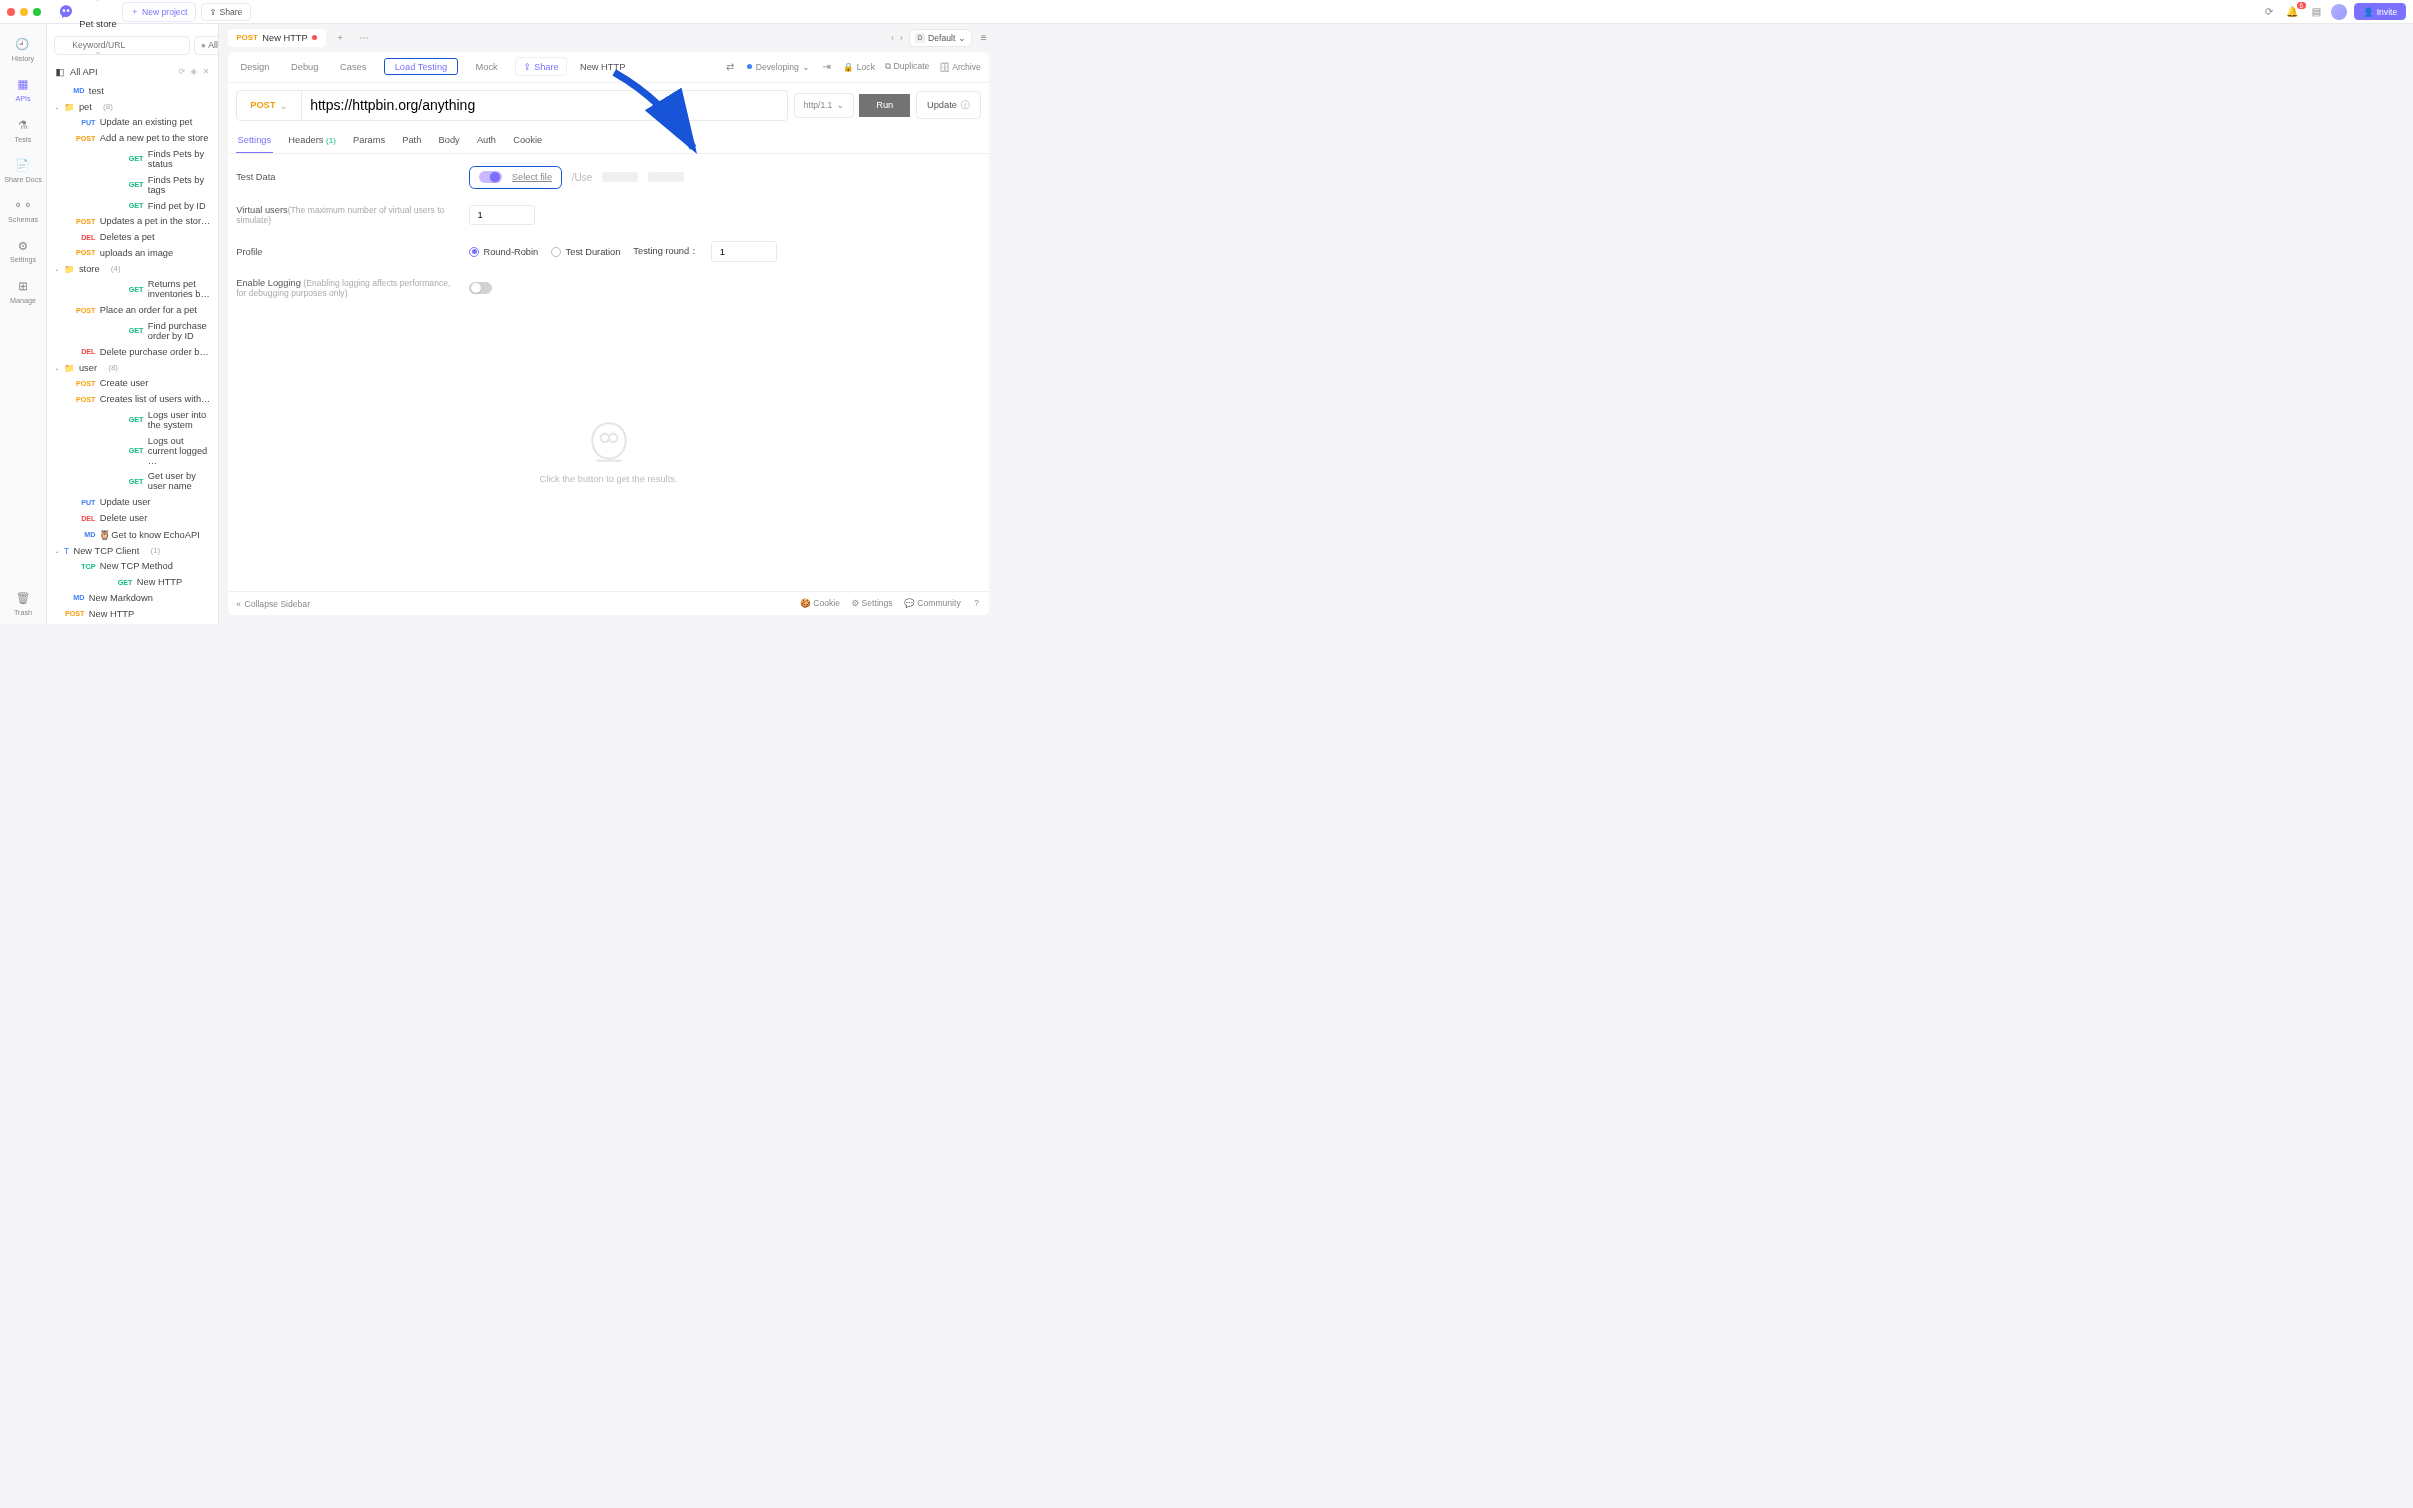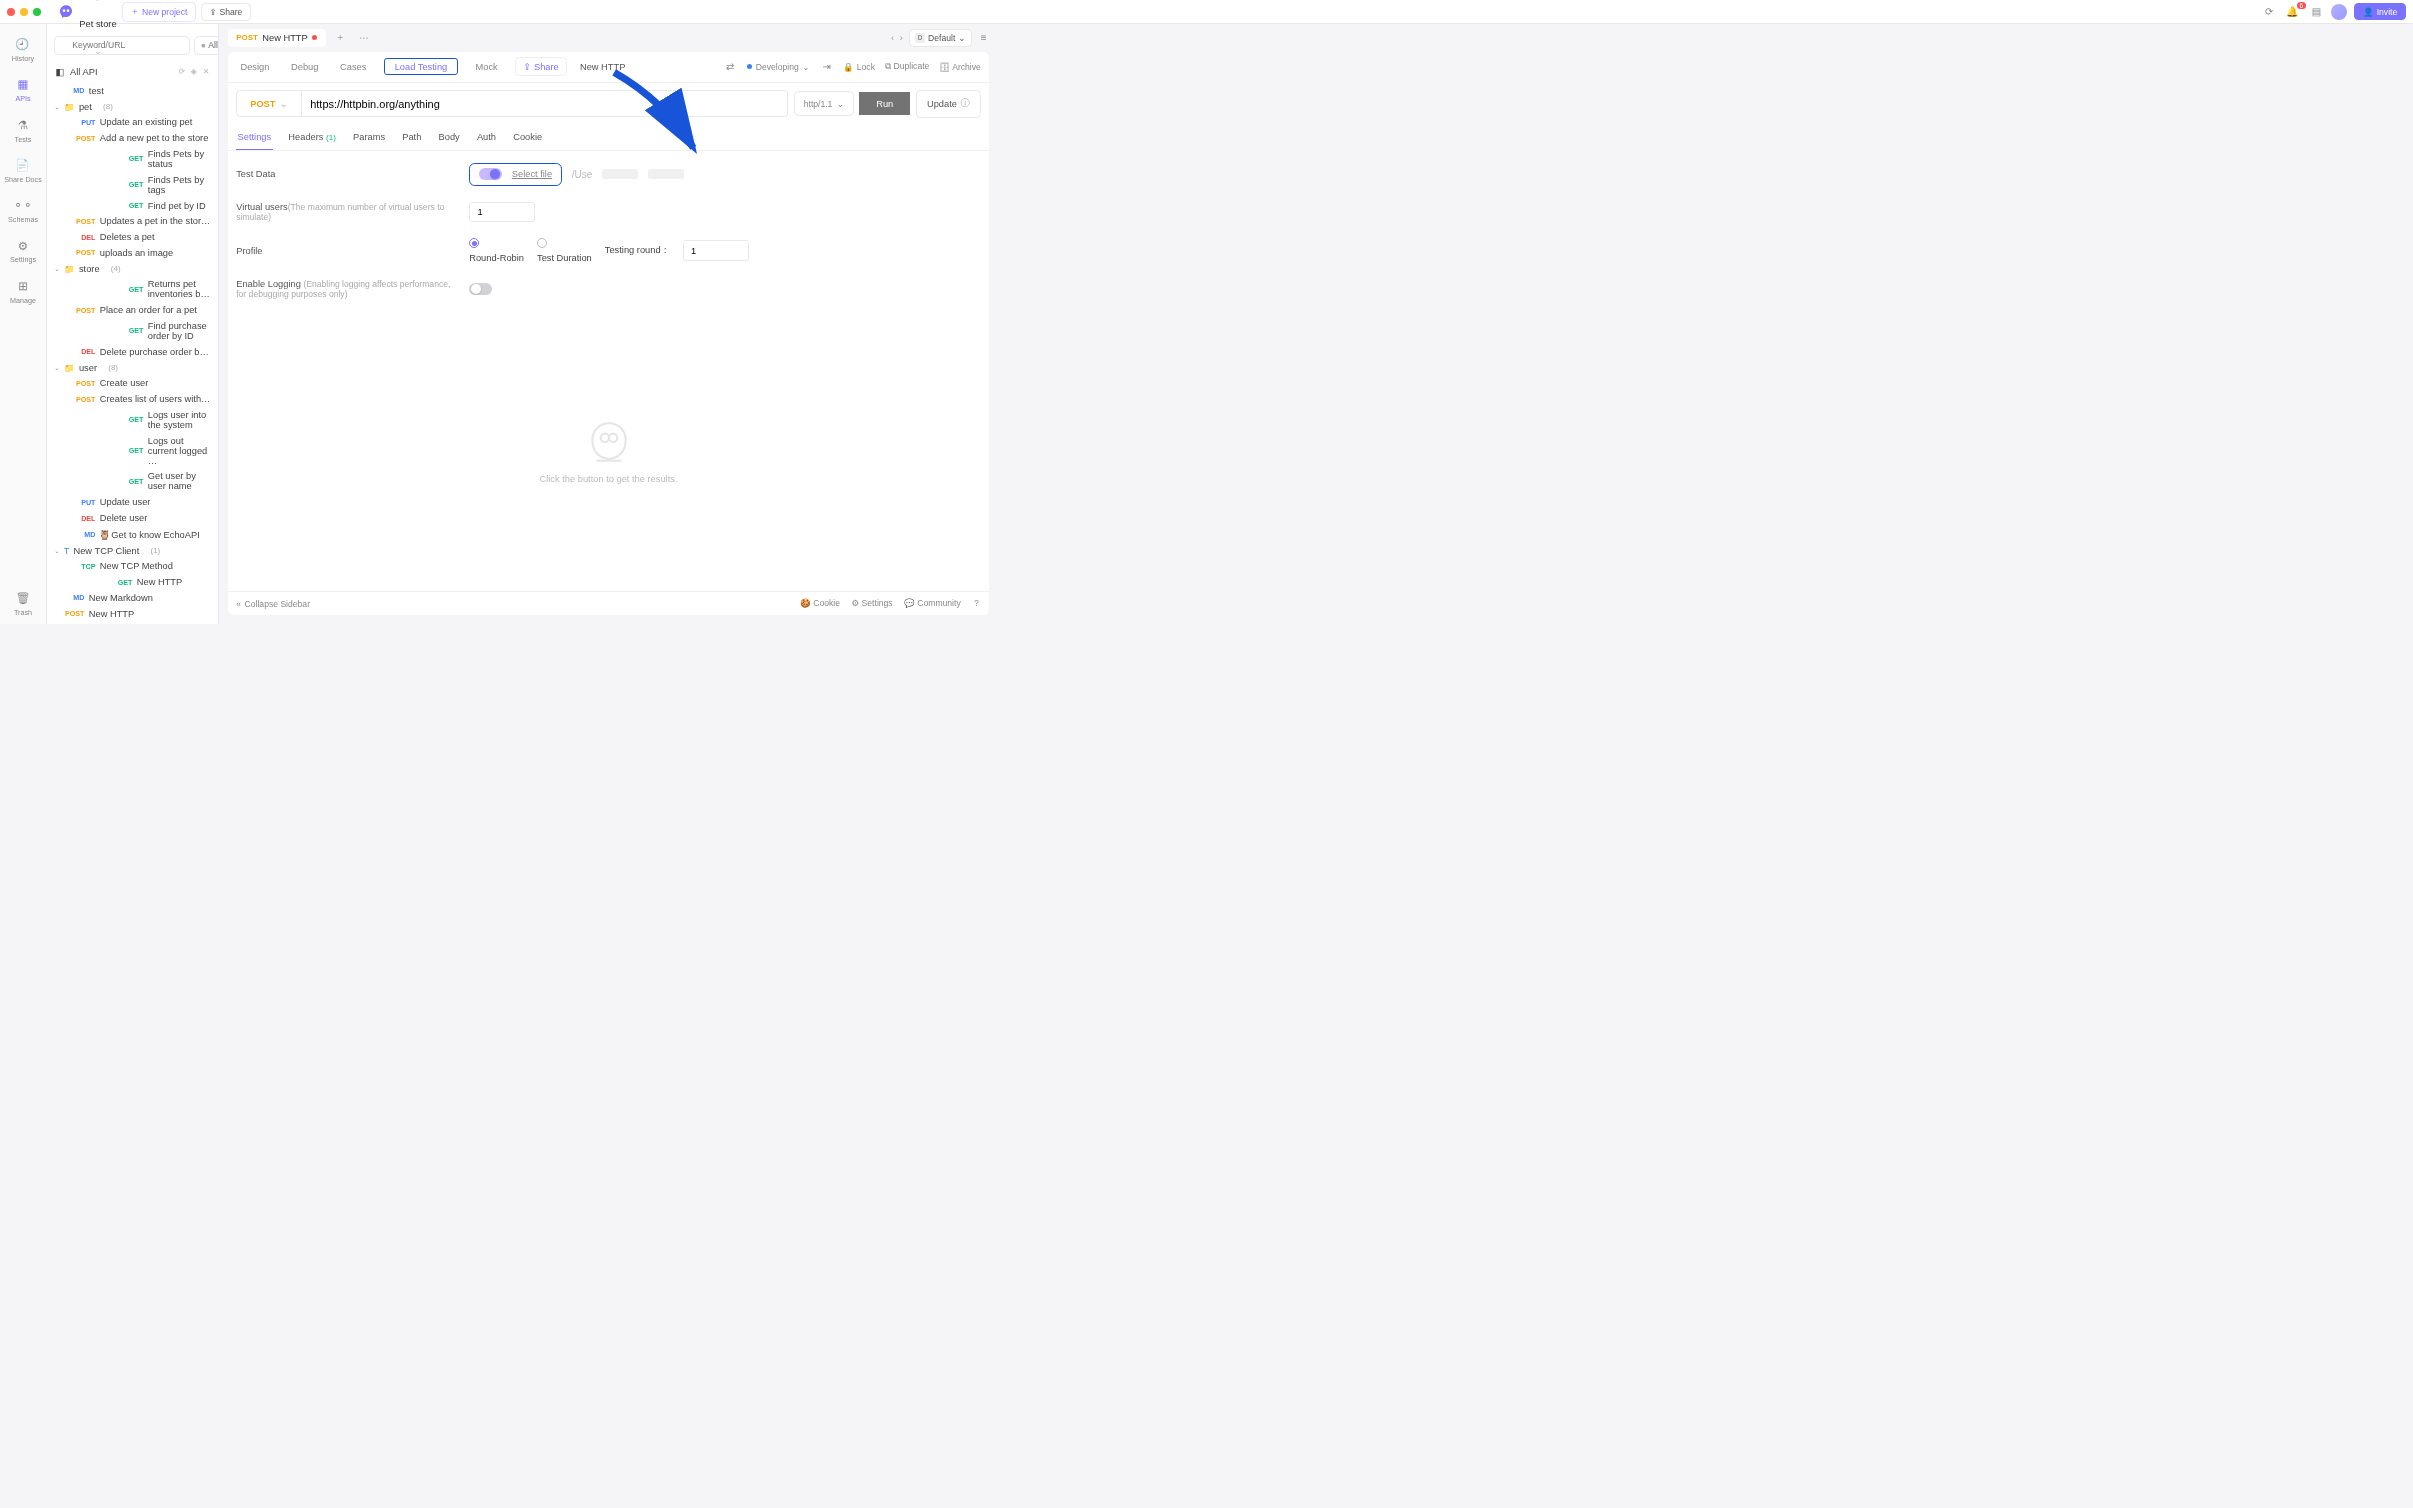--- a/index.html
+++ b/index.html
@@ -64,21 +64,21 @@
 .subtab { padding: 2.9px 4.3px; cursor: pointer; }
 .subtab.share { color: #7b71ff; display: flex; align-items: center; gap: 2.9px; border: 0.7px solid #eee; padding: 2.9px 7.2px; border-radius: 4.3px; }
 .subtab.active { color: #7b71ff; background: #fff; border: 1.8px solid #1754d8; border-radius: 2.9px; padding: 2.2px 10px; font-weight: 500; }
 .crumb-curr { color: #555; }
 .subtab-right { margin-left: auto; display: flex; align-items: center; gap: 10px; font-size: 8.6px; color: #888; }
 .status-pill { display: flex; align-items: center; gap: 3.6px; }
 .status-dot { width: 5px; height: 5px; border-radius: 50%; background: #3b82f6; }
 
 .url-row { display: flex; align-items: center; padding: 7.2px 8.6px; gap: 5.7px; }
 .method-dd { border: 0.7px solid #e8e8e8; border-radius: 4.3px 0 0 4.3px; padding: 6.5px 13px; font-weight: 700; font-size: 9.3px; color: #f59e0b; display: flex; align-items: center; gap: 4.3px; background: #fff; }
-.url-input { flex: 1; border: 0.7px solid #e8e8e8; border-left: none; border-radius: 0 4.3px 4.3px 0; padding: 6.5px 8.6px; font-size: 11px; background: #fff; }
+.url-input { flex: 1; border: 0.7px solid #e8e8e8; border-left: none; border-radius: 0 4.3px 4.3px 0; padding: 6.5px 8.6px; font-size: 14px; background: #fff; }
 .proto-dd { border: 0.7px solid #e8e8e8; border-radius: 4.3px; padding: 6.5px 8.6px; font-size: 8.6px; color: #888; display: flex; gap: 4.3px; align-items: center; }
 .run-btn { background: #737373; color: #fff; padding: 6.5px 17px; border-radius: 0; font-size: 9.3px; font-weight: 500; cursor: pointer; }
 .upd-btn { border: 0.7px solid #e8e8e8; padding: 6.5px 10px; border-radius: 4.3px; font-size: 9.3px; display: flex; gap: 3.6px; align-items: center; color: #555; }
 
 .req-tabs { display: flex; gap: 14.4px; padding: 0 8.6px; font-size: 9.3px; border-bottom: 0.7px solid #f0f0f0; }
 .req-tab { padding: 7.2px 1.4px; cursor: pointer; color: #555; }
 .req-tab.active { color: #7b71ff; border-bottom: 1.4px solid #7b71ff; font-weight: 500; }
 .req-tab .cnt { color: #10b981; font-size: 8px; }
 
 .settings-body { padding: 11.5px 8.6px; display: flex; flex-direction: column; gap: 16px; }
@@ -86,21 +86,21 @@
 .slabel { width: 223px; color: #555; }
 .slabel .hint { color: #aaa; font-size: 8.6px; }
 .toggle { width: 23px; height: 12.2px; background: #d1d1d6; border-radius: 7.2px; position: relative; cursor: pointer; }
 .toggle.on { background: #c7b8ff; }
 .toggle .knob { width: 10px; height: 10px; background: #fff; border-radius: 50%; position: absolute; top: 1.1px; left: 1.4px; transition: left .1s; box-shadow: 0 0.7px 1.4px rgba(0,0,0,.2); }
 .toggle.on .knob { left: 11.5px; background: #7b71ff; }
 .file-link { color: #888; text-decoration: underline; font-size: 9.3px; }
 .use-hint { color: #bbb; font-size: 10px; }
 .input-sm { border: 0.7px solid #e8e8e8; border-radius: 2.9px; padding: 4.3px 7.2px; font-size: 9.3px; width: 66px; }
 .radio-row { display: flex; align-items: center; gap: 13px; }
-.radio { display: flex; gap: 4.3px; flex-direction: column; }
+.radio { display: flex; gap: 4.3px; }
 .radio .circ { width: 10px; height: 10px; border: 1.1px solid #bbb; border-radius: 50%; display: flex; align-items: center; justify-content: center; }
 .radio.sel .circ { border-color: #7b71ff; }
 .radio.sel .circ::after { content: ''; width: 5px; height: 5px; background: #7b71ff; border-radius: 50%; }
 .highlight-box { border: 1.8px solid #1754d8; border-radius: 5.7px; padding: 4.3px 8.6px; display: flex; align-items: center; gap: 10px; }
 .placeholder-bar { width: 36px; height: 10px; background: #f0f0f0; border-radius: 2.2px; }
 
 .arrow-svg { position: absolute; top: 65px; left: 388px; z-index: 100; pointer-events: none; }
 
 .empty-area { flex: 1; display: flex; flex-direction: column; align-items: center; justify-content: center; color: #bbb; }
 .empty-area .msg { font-size: 9.3px; margin-top: 7.2px; }

